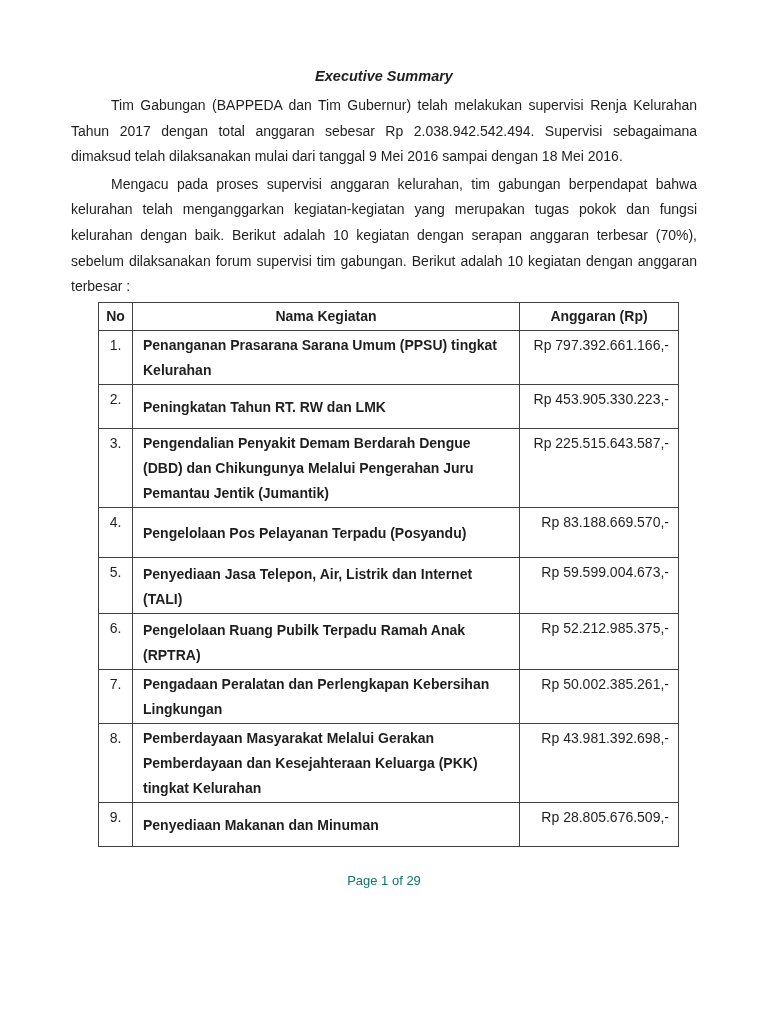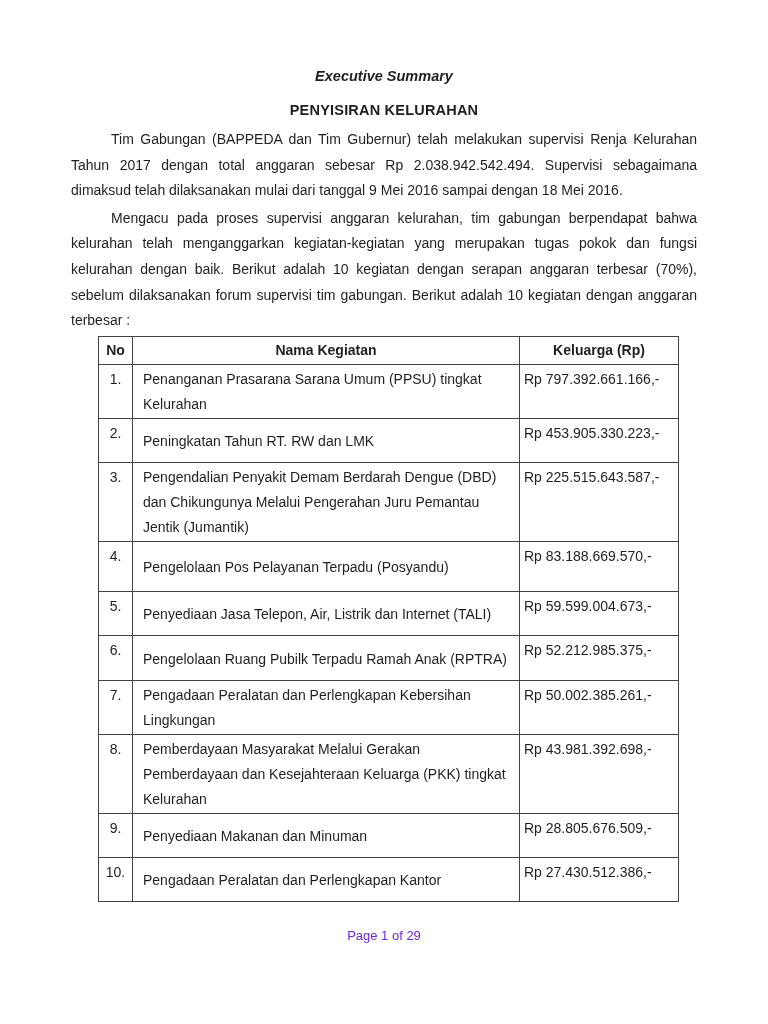--- a/index.html
+++ b/index.html
@@ -70,68 +70,69 @@
     padding: 1px 2px;
   }
   td.cell-no {
     vertical-align: top;
     text-align: center;
     padding-top: 2px;
   }
   td.cell-name {
     padding-left: 10px;
     padding-right: 8px;
+    font-weight: bold;
   }
   td.cell-name.multi {
     vertical-align: top;
     padding-top: 2px;
   }
   td.cell-name.single {
     vertical-align: middle;
     padding-top: 4px;
   }
   td.cell-amount {
     vertical-align: top;
+    text-align: right;
     padding: 2px 9px 16px 4px;
     white-space: nowrap;
     margin-top: 8px;
   }
   .footer {
     margin-top: 26px;
     text-align: center;
     font-size: 13px;
-    color: #6d28d9;
+    color: #0f766e;
     line-height: 16px;
   }
 </style>
 </head>
 <body>
 
 <div class="page">
 
   <div class="title-italic">Executive Summary</div>
 
-  <div class="title-bold">PENYISIRAN KELURAHAN</div>
 
 
   <p class="para first">Tim Gabungan (BAPPEDA dan Tim Gubernur) telah melakukan supervisi Renja Kelurahan Tahun 2017 dengan total anggaran sebesar Rp 2.038.942.542.494. Supervisi sebagaimana dimaksud telah dilaksanakan mulai dari tanggal 9 Mei 2016 sampai dengan 18 Mei 2016.</p>
 
   <p class="para second">Mengacu pada proses supervisi anggaran kelurahan, tim gabungan berpendapat bahwa kelurahan telah menganggarkan kegiatan-kegiatan yang merupakan tugas pokok dan fungsi kelurahan dengan baik. Berikut adalah 10 kegiatan dengan serapan anggaran terbesar (70%), sebelum dilaksanakan forum supervisi tim gabungan. Berikut adalah 10 kegiatan dengan anggaran terbesar :</p>
 
   <table class="budget-table">
     <colgroup>
       <col class="c-no">
       <col class="c-name">
       <col class="c-amount">
     </colgroup>
     <thead>
       <tr>
         <th>No</th>
         <th>Nama Kegiatan</th>
-        <th>Keluarga (Rp)</th>
+        <th>Anggaran (Rp)</th>
       </tr>
     </thead>
     <tbody id="table-body">
         <tr style="height: 52px;">
           <td class="cell-no">1.</td>
           <td class="cell-name multi">Penanganan Prasarana Sarana Umum (PPSU) tingkat Kelurahan</td>
           <td class="cell-amount">Rp 797.392.661.166,-</td>
         </tr>
         <tr style="height: 40px;">
           <td class="cell-no">2.</td>
@@ -166,23 +167,18 @@
         <tr style="height: 77px;">
           <td class="cell-no">8.</td>
           <td class="cell-name multi">Pemberdayaan Masyarakat Melalui Gerakan Pemberdayaan dan Kesejahteraan Keluarga (PKK) tingkat Kelurahan</td>
           <td class="cell-amount">Rp 43.981.392.698,-</td>
         </tr>
         <tr style="height: 44px;">
           <td class="cell-no">9.</td>
           <td class="cell-name single">Penyediaan Makanan dan Minuman</td>
           <td class="cell-amount">Rp 28.805.676.509,-</td>
         </tr>
-        <tr style="height: 43px;">
-          <td class="cell-no">10.</td>
-          <td class="cell-name single">Pengadaan Peralatan dan Perlengkapan Kantor</td>
-          <td class="cell-amount">Rp 27.430.512.386,-</td>
-        </tr>
       </tbody>
   </table>
 
   <div class="footer">Page 1 of 29</div>
 
 </div>
 
 </body></html>

